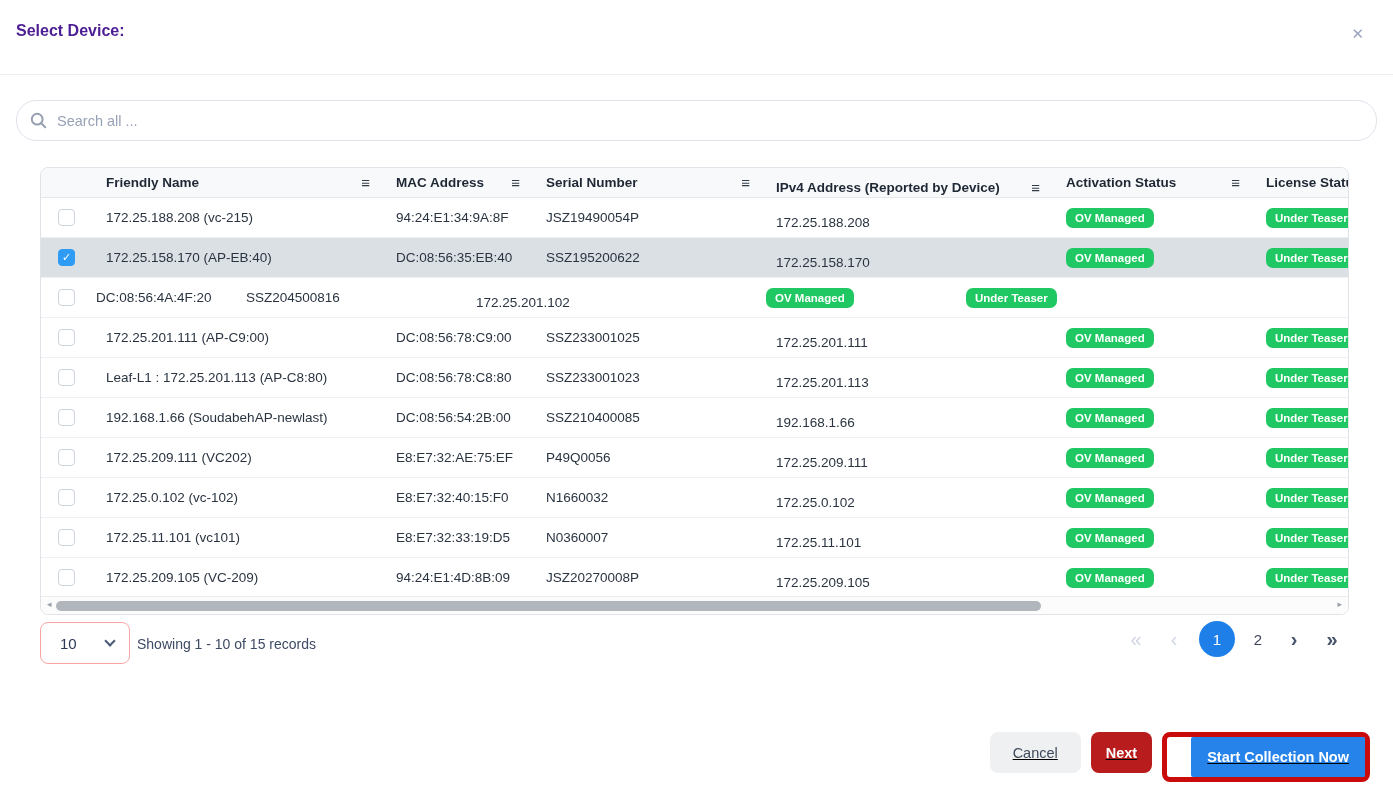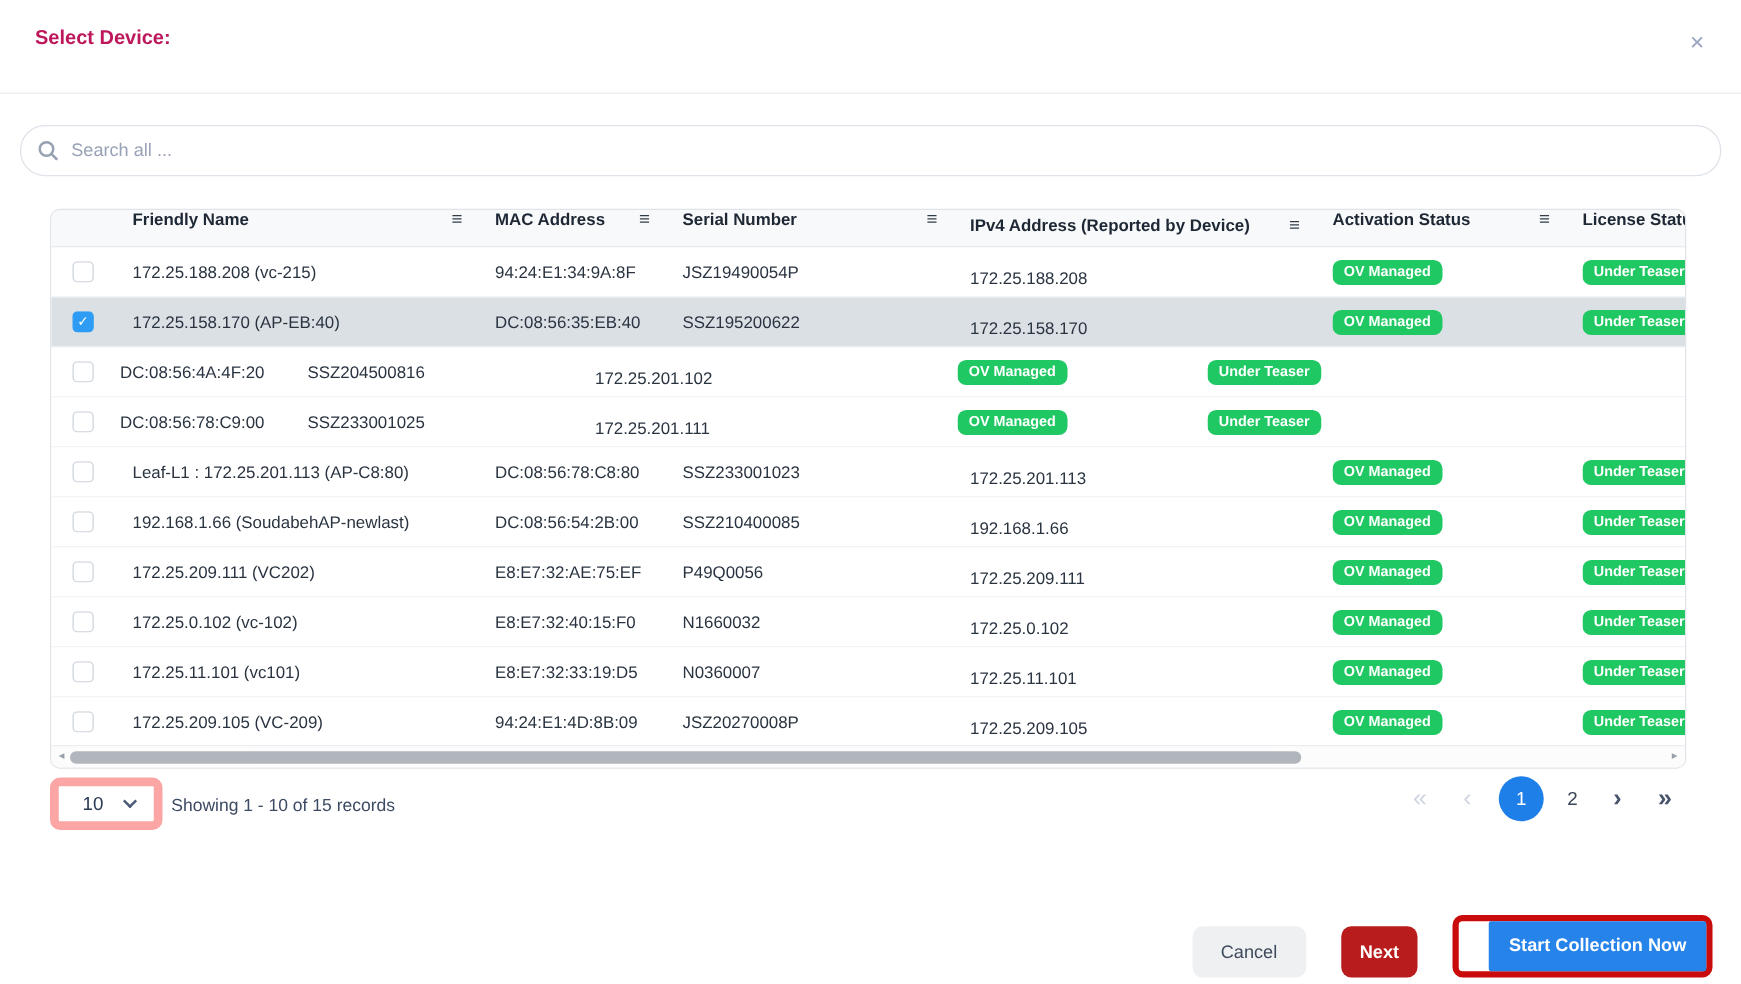--- a/index.html
+++ b/index.html
@@ -1,39 +1,39 @@
 <!DOCTYPE html>
 <html><head>
 <meta charset="utf-8">
 <style>
   * { margin:0; padding:0; box-sizing:border-box; }
   body { font-family:"Liberation Sans","DejaVu Sans",sans-serif; background:#fff; }
   .canvas { position:relative; width:1393px; height:787px; background:#fff; overflow:hidden; }
 
   
-  .modal-title { position:absolute; left:16px; top:22px; font-size:16px; font-weight:700; color:#be185d;margin-left:12px; }
+  .modal-title { position:absolute; left:16px; top:22px; font-size:16px; font-weight:700; color:#4c1d95; }
   .close-btn { position:absolute; right:29px; top:25px; font-size:15px; font-weight:700; color:#9aa5c1; cursor:pointer; }
   .header-divider { position:absolute; top:74px; left:0; width:100%; border-top:1px solid #e9ecf0; }
 
   
   .search { position:absolute; left:16px; top:100px; width:1361px; height:41px;
             border:1px solid #dfe3ea; border-radius:20px; display:flex; align-items:center;
             padding:0 13px; gap:10px; background:#fff; }
   .search svg { flex:0 0 auto; }
   .search input { border:none; outline:none; flex:1; font-size:14.5px; color:#33415c;
                   font-family:"Liberation Sans",sans-serif; background:transparent; }
   .search input::placeholder { color:#98a2b6; opacity:1; }
 
   
   .table-wrap { position:absolute; left:40px; top:167px; width:1309px; height:448px;
                 border:1px solid #e0e4e8; border-radius:8px; overflow:hidden; background:#fff; }
   .tinner { width:1430px; }
   .thead { display:flex; height:30px; background:#f8f9fa; border-bottom:1px solid #e4e8eb;
            align-items:center; font-size:13.5px; font-weight:700; color:#1e2835; }
-  .hcell { display:flex; justify-content:space-between; padding-right:26px; height:100%; }
+  .hcell { display:flex; align-items:center; justify-content:space-between; padding-right:26px; height:100%; }
   .menu-icon { font-size:15px; font-weight:400; color:#313c49; cursor:pointer; line-height:1; }
   .c0{ width:55px; } .c1{ width:300px; padding-left:10px;} .c2{ width:150px; }
   .c3{ width:230px; } .c4{ width:290px;margin-top:10px; } .c5{ width:200px; } .c6{ width:205px; }
   .trow { display:flex; height:40px; align-items:center; border-bottom:1px solid #eef1f3;
           font-size:13.5px; color:#2a3441; background:#fff; }
   .trow.selected { background:#dbe0e5; }
   .cell { overflow:hidden; white-space:nowrap; }
   .cell.c1 { padding-left:10px; }
   .checkbox { width:17px; height:17px; border:1.5px solid #ccd3da; border-radius:4px;
               background:#fff; margin-left:17px; cursor:pointer; display:flex;
@@ -46,38 +46,38 @@
   .hscroll { position:absolute; left:0; right:0; bottom:0; height:18px; background:#fcfcfd;
              border-top:1px solid #ededf0; }
   .scroll-arrow { position:absolute; top:2px; font-size:9px; color:#9aa0a8; cursor:pointer; }
   .scroll-arrow.left { left:6px; }
   .scroll-arrow.right { right:6px; }
   .scroll-thumb { position:absolute; left:15px; top:3.5px; width:985px; height:10px;
                   background:#b0b6bc; border-radius:5px; cursor:grab; }
 
   
   .pagesize { position:absolute; left:40px; top:622px; width:90px; height:42px;
-              border:7px solid #fca5a5; border-radius:8px; display:flex; align-items:center;
+              border:1px solid #fca5a5; border-radius:8px; display:flex; align-items:center;
               justify-content:space-between; padding:0 15px 0 19px; color:#2b3a55;
               font-size:15px; cursor:pointer; background:#fff; }
   .chev { width:8px; height:8px; border-right:2px solid #4a5b77; border-bottom:2px solid #4a5b77;
           transform:rotate(45deg); margin-top:-4px; }
   .summary { position:absolute; left:137px; top:636px; font-size:14px; color:#3d4a63; }
   .pager { position:absolute; top:619px; right:48px; height:40px; display:flex;
            align-items:center; gap:12px; }
   .pager .pitem { min-width:26px; text-align:center; font-size:20px; cursor:pointer; line-height:1; }
   .pager .disabled { color:#cfd6e2; cursor:default; }
   .pager .navdark { color:#47546b; font-weight:700; }
   .pager .page-num { font-size:15px; color:#3a4556; min-width:22px; }
   .pager .active-page { width:36px; height:36px; border-radius:50%; background:#1f7fe8;
                         color:#fff; display:flex; align-items:center; justify-content:center;
                         font-size:15px; cursor:pointer; }
 
   
-  .footer { position:absolute; top:732px; right:23px; display:flex; align-items:flex-end; gap:28px; }
+  .footer { position:absolute; top:732px; right:23px; display:flex; align-items:flex-start; gap:10px;text-decoration:underline; }
   .btn { border:none; border-radius:8px; height:41px; display:flex; align-items:center;
          font-family:"Liberation Sans",sans-serif; cursor:pointer; }
   .btn-cancel { background:#eef0f2; color:#3e4a5b; font-size:14.5px; padding:0 23px; }
   .btn-next { background:#b91c1c; color:#fff; font-size:14.5px; font-weight:700; padding:0 15px; }
   .red-wrap { border:5px solid #c90b0b; border-radius:8px;padding-left:24px; }
   .btn-start { background:#2583ea; color:#fff; font-size:14.5px; font-weight:700;
                height:40px; padding:0 16px; border-radius:2px; }
 </style>
 </head>
 <body>
@@ -169,20 +169,21 @@
       </div>
       <div class="cell c6">
         <span class="badge">Under Teaser</span>
       </div>
     </div>
 
     <div class="trow">
       <div class="cell c0">
         <div class="checkbox"></div>
       </div>
+      <div class="cell c1">172.25.201.111 (AP-C9:00)</div>
       <div class="cell c2">DC:08:56:78:C9:00</div>
       <div class="cell c3">SSZ233001025</div>
       <div class="cell c4">172.25.201.111</div>
       <div class="cell c5">
         <span class="badge">OV Managed</span>
       </div>
       <div class="cell c6">
         <span class="badge">Under Teaser</span>
       </div>
     </div>

